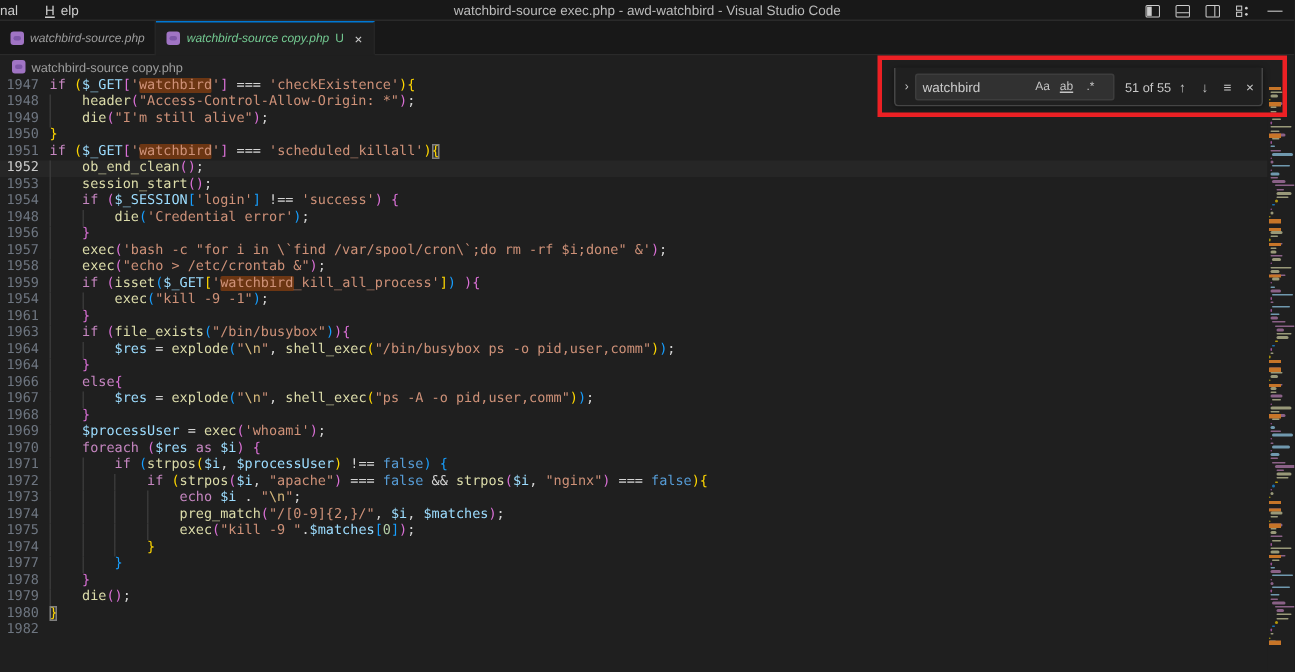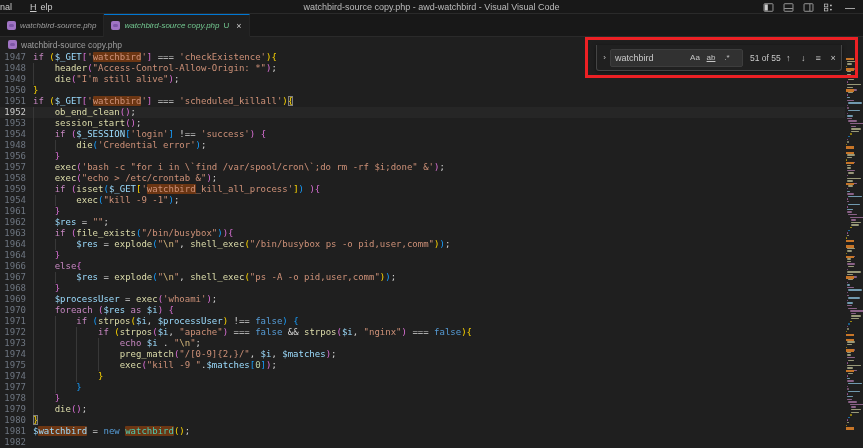--- a/index.html
+++ b/index.html
@@ -77,21 +77,21 @@
 </head>
 <body>
 
 <div id="app">
 
   <div class="titlebar">
     <div class="menu">
       <span>Terminal</span>
       <span><span class="hk">H</span><span id="help-rest">elp</span></span>
     </div>
-    <div class="win-title">watchbird-source copy.php - awd-watchbird - Visual Visual Code</div>
+    <div class="win-title">watchbird-source exec.php - awd-watchbird - Visual Studio Code</div>
     <div class="tb-icons">
       <span>
         <svg width="11" height="11" viewBox="0 0 16 16">
             <rect x="1.5" y="2.5" width="13" height="11" rx="1" fill="none" stroke="#cccccc"></rect>
             <rect x="2.5" y="3.5" width="4.5" height="9" fill="#cccccc"></rect>
           </svg>
       </span>
       <span>
         <svg width="11" height="11" viewBox="0 0 16 16">
             <rect x="1.5" y="2.5" width="13" height="11" rx="1" fill="none" stroke="#cccccc"></rect>
@@ -143,40 +143,38 @@
       <div class="row cur"><span class="num">1952</span><span class="code"><span class="ind">    </span><span class="f">ob_end_clean</span><span class="b2">(</span><span class="b2">)</span><span class="p">;</span></span></div>
       <div class="row"><span class="num">1953</span><span class="code"><span class="ind">    </span><span class="f">session_start</span><span class="b2">(</span><span class="b2">)</span><span class="p">;</span></span></div>
       <div class="row"><span class="num">1954</span><span class="code"><span class="ind">    </span><span class="k">if </span><span class="b2">(</span><span class="v">$_SESSION</span><span class="b3">[</span><span class="s">'login'</span><span class="b3">]</span><span class="p"> !== </span><span class="s">'success'</span><span class="b2">)</span><span class="p"> </span><span class="b2">{</span></span></div>
       <div class="row"><span class="num">1948</span><span class="code"><span class="ind">    </span><span class="ind">    </span><span class="f">die</span><span class="b3">(</span><span class="s">'Credential error'</span><span class="b3">)</span><span class="p">;</span></span></div>
       <div class="row"><span class="num">1956</span><span class="code"><span class="ind">    </span><span class="b2">}</span></span></div>
       <div class="row"><span class="num">1957</span><span class="code"><span class="ind">    </span><span class="f">exec</span><span class="b2">(</span><span class="s">'bash -c "for i in \`find /var/spool/cron\`;do rm -rf $i;done" &amp;'</span><span class="b2">)</span><span class="p">;</span></span></div>
       <div class="row"><span class="num">1958</span><span class="code"><span class="ind">    </span><span class="f">exec</span><span class="b2">(</span><span class="s">"echo &gt; /etc/crontab &amp;"</span><span class="b2">)</span><span class="p">;</span></span></div>
       <div class="row"><span class="num">1959</span><span class="code"><span class="ind">    </span><span class="k">if </span><span class="b2">(</span><span class="f">isset</span><span class="b3">(</span><span class="v">$_GET</span><span class="b1">[</span><span class="s">'</span><span class="s m">watchbird</span><span class="s">_kill_all_process'</span><span class="b1">]</span><span class="b3">)</span><span class="p"> </span><span class="b2">)</span><span class="b2">{</span></span></div>
       <div class="row"><span class="num">1954</span><span class="code"><span class="ind">    </span><span class="ind">    </span><span class="f">exec</span><span class="b3">(</span><span class="s">"kill -9 -1"</span><span class="b3">)</span><span class="p">;</span></span></div>
       <div class="row"><span class="num">1961</span><span class="code"><span class="ind">    </span><span class="b2">}</span></span></div>
-      <div class="row"><span class="num">1962</span><span class="code"><span class="ind">    </span><span class="v">$res</span><span class="p"> = </span><span class="s">""</span><span class="p">;</span></span></div>
       <div class="row"><span class="num">1963</span><span class="code"><span class="ind">    </span><span class="k">if </span><span class="b2">(</span><span class="f">file_exists</span><span class="b3">(</span><span class="s">"/bin/busybox"</span><span class="b3">)</span><span class="b2">)</span><span class="b2">{</span></span></div>
       <div class="row"><span class="num">1964</span><span class="code"><span class="ind">    </span><span class="ind">    </span><span class="v">$res</span><span class="p"> = </span><span class="f">explode</span><span class="b3">(</span><span class="s">"</span><span class="e">\n</span><span class="s">"</span><span class="p">, </span><span class="f">shell_exec</span><span class="b1">(</span><span class="s">"/bin/busybox ps -o pid,user,comm"</span><span class="b1">)</span><span class="b3">)</span><span class="p">;</span></span></div>
       <div class="row"><span class="num">1964</span><span class="code"><span class="ind">    </span><span class="b2">}</span></span></div>
       <div class="row"><span class="num">1966</span><span class="code"><span class="ind">    </span><span class="k">else</span><span class="b2">{</span></span></div>
       <div class="row"><span class="num">1967</span><span class="code"><span class="ind">    </span><span class="ind">    </span><span class="v">$res</span><span class="p"> = </span><span class="f">explode</span><span class="b3">(</span><span class="s">"</span><span class="e">\n</span><span class="s">"</span><span class="p">, </span><span class="f">shell_exec</span><span class="b1">(</span><span class="s">"ps -A -o pid,user,comm"</span><span class="b1">)</span><span class="b3">)</span><span class="p">;</span></span></div>
       <div class="row"><span class="num">1968</span><span class="code"><span class="ind">    </span><span class="b2">}</span></span></div>
       <div class="row"><span class="num">1969</span><span class="code"><span class="ind">    </span><span class="v">$processUser</span><span class="p"> = </span><span class="f">exec</span><span class="b2">(</span><span class="s">'whoami'</span><span class="b2">)</span><span class="p">;</span></span></div>
       <div class="row"><span class="num">1970</span><span class="code"><span class="ind">    </span><span class="k">foreach </span><span class="b2">(</span><span class="v">$res</span><span class="p"> </span><span class="k">as </span><span class="v">$i</span><span class="b2">)</span><span class="p"> </span><span class="b2">{</span></span></div>
       <div class="row"><span class="num">1971</span><span class="code"><span class="ind">    </span><span class="ind">    </span><span class="k">if </span><span class="b3">(</span><span class="f">strpos</span><span class="b1">(</span><span class="v">$i</span><span class="p">, </span><span class="v">$processUser</span><span class="b1">)</span><span class="p"> !== </span><span class="kb">false</span><span class="b3">)</span><span class="p"> </span><span class="b3">{</span></span></div>
       <div class="row"><span class="num">1972</span><span class="code"><span class="ind">    </span><span class="ind">    </span><span class="ind">    </span><span class="k">if </span><span class="b1">(</span><span class="f">strpos</span><span class="b2">(</span><span class="v">$i</span><span class="p">, </span><span class="s">"apache"</span><span class="b2">)</span><span class="p"> === </span><span class="kb">false</span><span class="p"> </span><span class="p">&amp;&amp; </span><span class="f">strpos</span><span class="b2">(</span><span class="v">$i</span><span class="p">, </span><span class="s">"nginx"</span><span class="b2">)</span><span class="p"> === </span><span class="kb">false</span><span class="b1">)</span><span class="b1">{</span></span></div>
       <div class="row"><span class="num">1973</span><span class="code"><span class="ind">    </span><span class="ind">    </span><span class="ind">    </span><span class="ind">    </span><span class="k">echo </span><span class="v">$i</span><span class="p"> . </span><span class="s">"</span><span class="e">\n</span><span class="s">"</span><span class="p">;</span></span></div>
       <div class="row"><span class="num">1974</span><span class="code"><span class="ind">    </span><span class="ind">    </span><span class="ind">    </span><span class="ind">    </span><span class="f">preg_match</span><span class="b2">(</span><span class="s">"/[0-9]{2,}/"</span><span class="p">, </span><span class="v">$i</span><span class="p">, </span><span class="v">$matches</span><span class="b2">)</span><span class="p">;</span></span></div>
       <div class="row"><span class="num">1975</span><span class="code"><span class="ind">    </span><span class="ind">    </span><span class="ind">    </span><span class="ind">    </span><span class="f">exec</span><span class="b2">(</span><span class="s">"kill -9 "</span><span class="p">.</span><span class="v">$matches</span><span class="b3">[</span><span class="n">0</span><span class="b3">]</span><span class="b2">)</span><span class="p">;</span></span></div>
       <div class="row"><span class="num">1974</span><span class="code"><span class="ind">    </span><span class="ind">    </span><span class="ind">    </span><span class="b1">}</span></span></div>
       <div class="row"><span class="num">1977</span><span class="code"><span class="ind">    </span><span class="ind">    </span><span class="b3">}</span></span></div>
       <div class="row"><span class="num">1978</span><span class="code"><span class="ind">    </span><span class="b2">}</span></span></div>
       <div class="row"><span class="num">1979</span><span class="code"><span class="ind">    </span><span class="f">die</span><span class="b2">(</span><span class="b2">)</span><span class="p">;</span></span></div>
       <div class="row"><span class="num">1980</span><span class="code"><span class="b1 bm">}</span></span></div>
-      <div class="row"><span class="num">1981</span><span class="code"><span class="v">$</span><span class="v m">watchbird</span><span class="p"> = </span><span class="kb">new </span><span class="t m">watchbird</span><span class="b1">(</span><span class="b1">)</span><span class="p">;</span></span></div>
       <div class="row"><span class="num">1982</span><span class="code"></span></div>
     </div>
 
   <div class="minimap" id="minimap">
       <div class="mmbar" style="top: 6px; left: 1px; width: 8.1px; background: rgb(197, 134, 192);"></div>
       <div class="ruler-mark" style="top: 6px;"></div>
       <div class="mmbar" style="top: 8.6px; left: 2.2px; width: 8.1px; background: rgb(220, 220, 170);"></div>
       <div class="mmbar" style="top: 11.2px; left: 2.2px; width: 4.86px; background: rgb(220, 220, 170);"></div>
       <div class="mmbar" style="top: 13.8px; left: 1px; width: 0.18px; background: rgb(255, 215, 0);"></div>
       <div class="mmbar" style="top: 16.4px; left: 1px; width: 8.64px; background: rgb(197, 134, 192);"></div>

